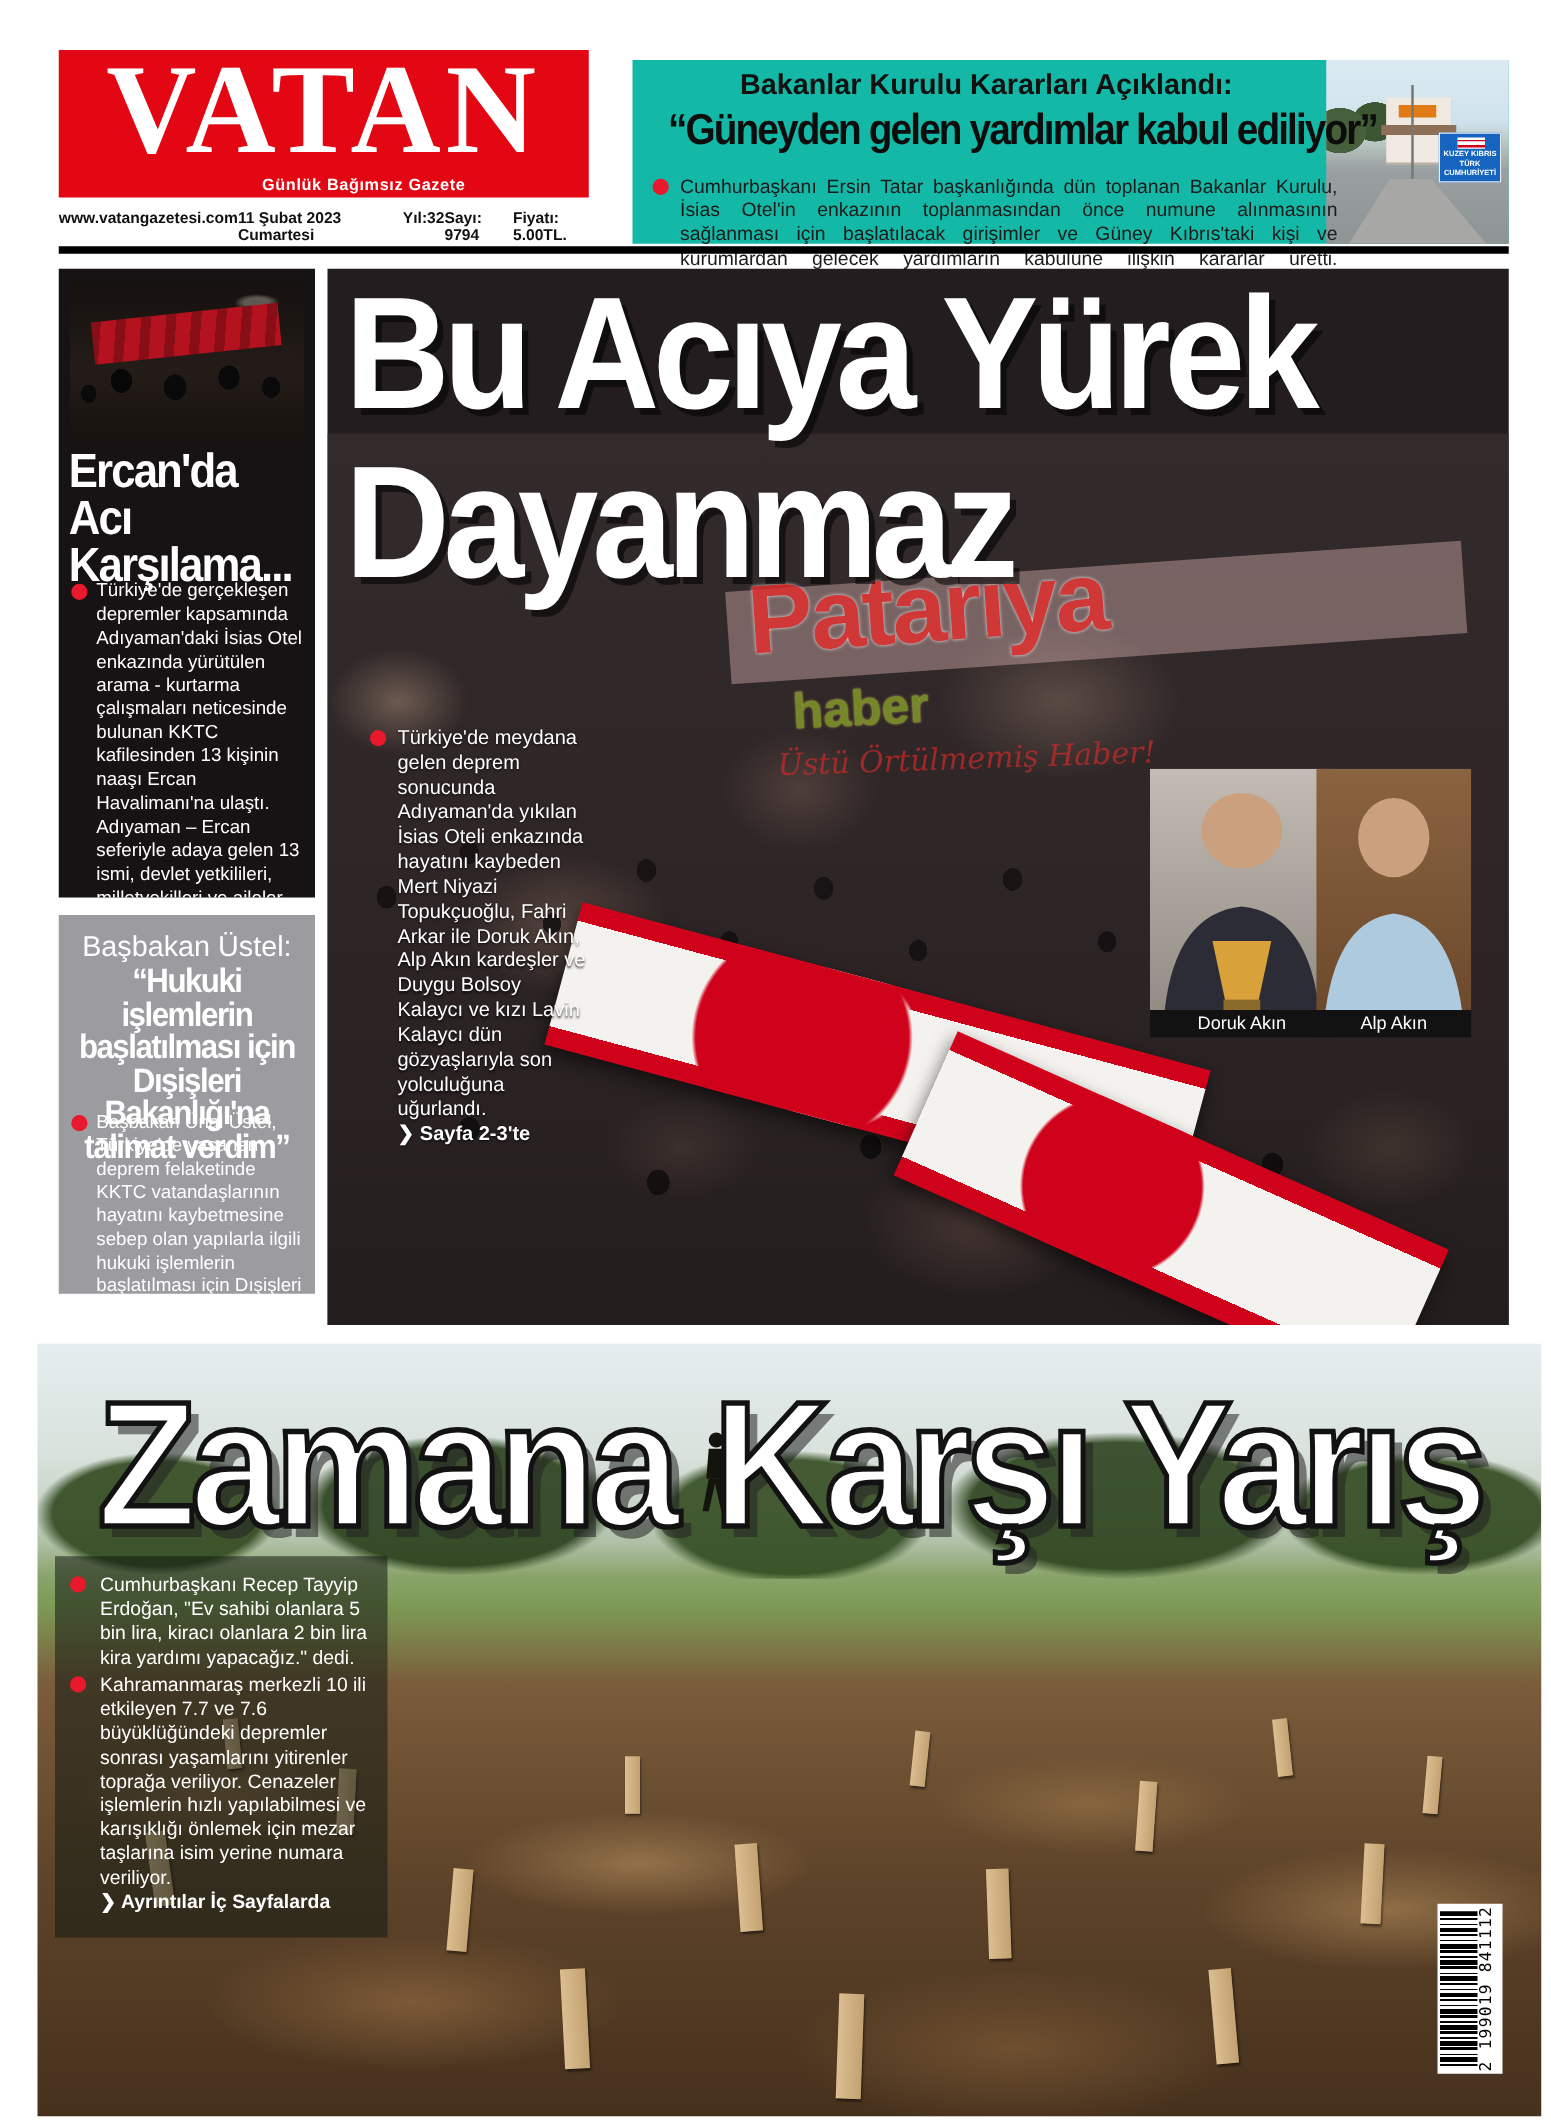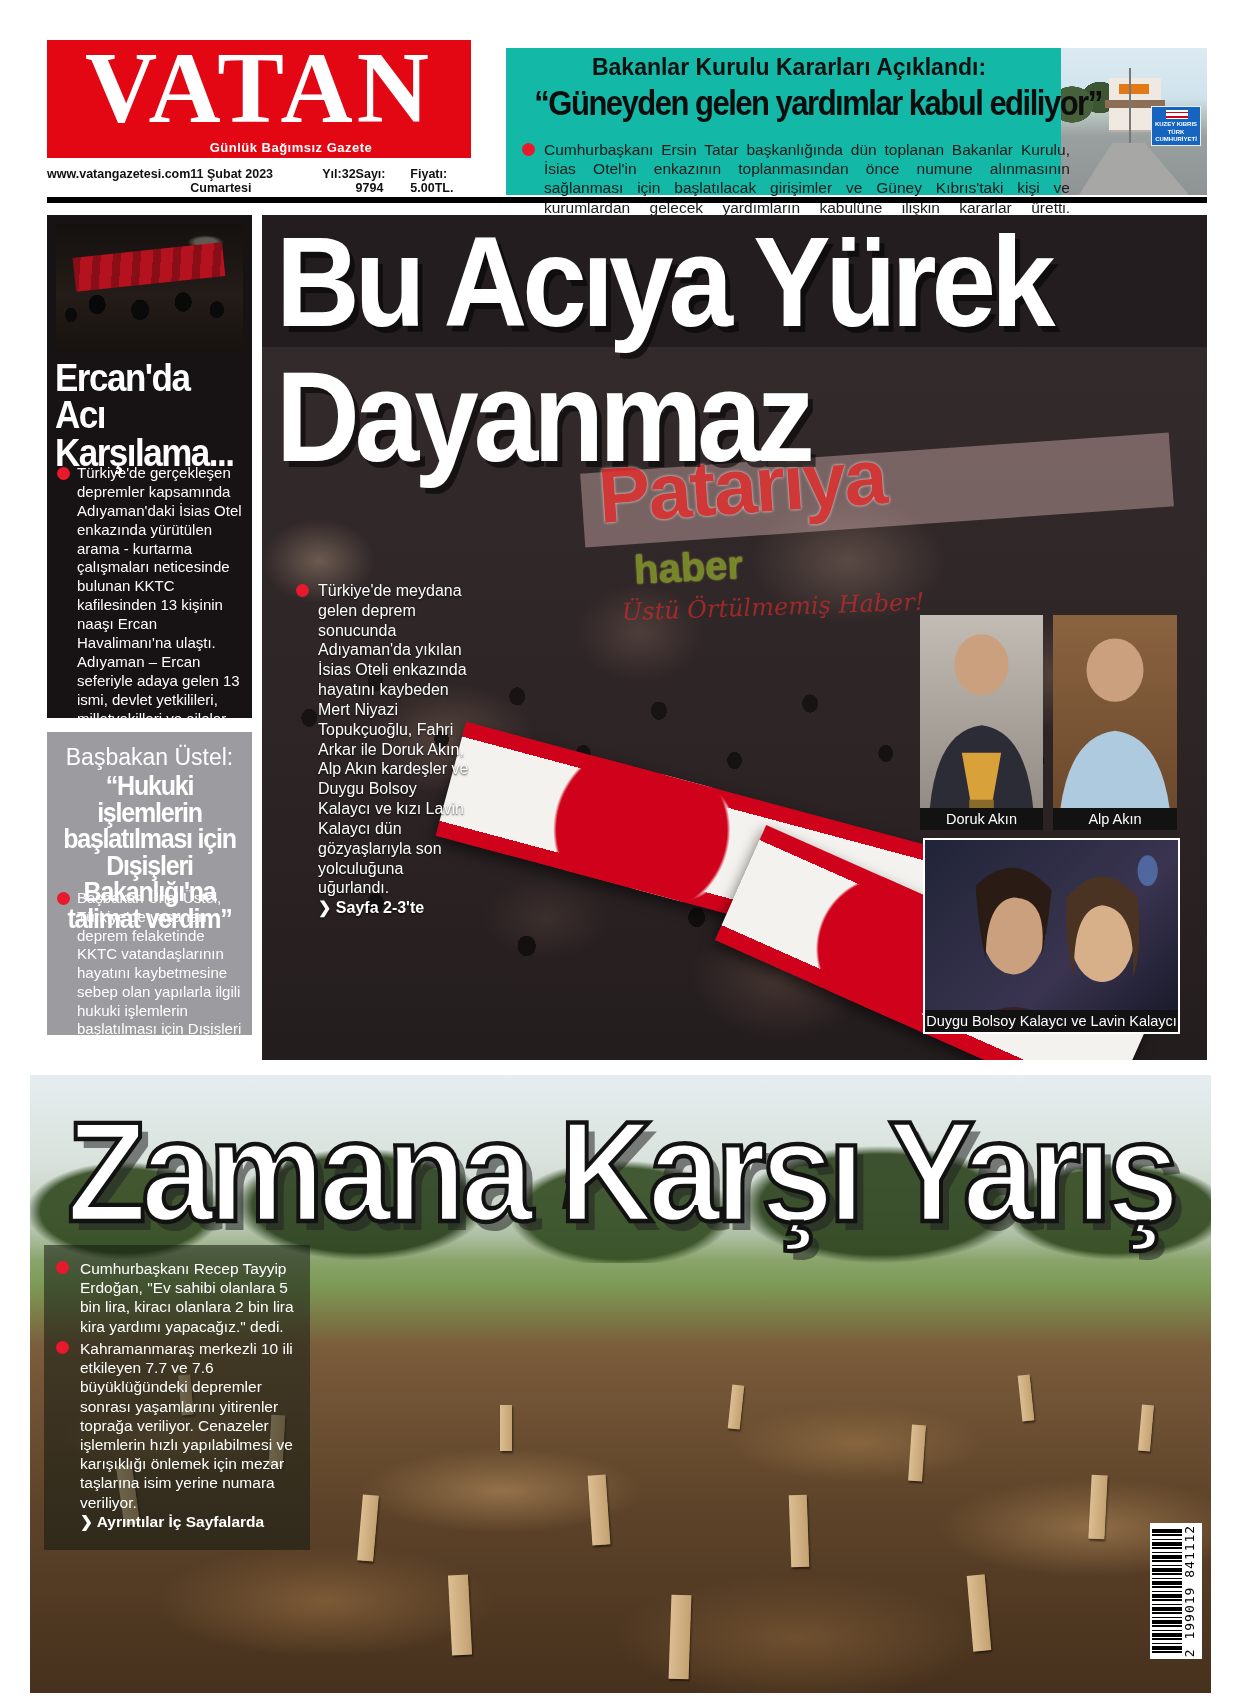--- a/index.html
+++ b/index.html
@@ -131,21 +131,21 @@
 
   .pcell{position:absolute;overflow:hidden;}
   .pphoto{position:absolute;left:0;top:0;right:0;}
   .pcap{position:absolute;left:0;right:0;bottom:0;background:#121212;color:#fff;text-align:center;
     font-size:14.5px;line-height:1.25;padding:2px 1px;}
   .sil{position:absolute;left:0;top:0;width:100%;height:100%;}
   .duygu{border:2px solid #fff;box-sizing:border-box;}
 
   
   .bottom{left:30px;top:1075px;width:1181px;height:618px;overflow:hidden;
-    background:linear-gradient(180deg,#e6edf0 0%,#d9e2dc 14%,#c6d2c4 22%,#aebfa4 26%,#8aa46b 30%,#7d9a55 34%,#7b5c3b 44%,#5d4329 70%,#46311d 100%);}
+    background:linear-gradient(180deg,#e6edf0 0%,#d9e2dc 14%,#c6d2c4 22%,#aebfa4 26%,#8aa46b 30%,#7d9a55 34%,#7b5c3b 44%,#5d4329 70%,#46311d 100%);padding-left:22px;}
   .treeline{position:absolute;left:0;top:58px;width:100%;height:130px;opacity:.9;
     background:
       radial-gradient(140px 70px at 8% 60%,#31491f 60%,transparent 70%),
       radial-gradient(180px 80px at 28% 55%,#2a401c 60%,transparent 70%),
       radial-gradient(160px 76px at 50% 62%,#334c22 60%,transparent 70%),
       radial-gradient(200px 84px at 72% 55%,#2c431d 60%,transparent 70%),
       radial-gradient(160px 70px at 92% 60%,#31491f 60%,transparent 70%);}
   .mounds{position:absolute;left:0;top:250px;width:100%;height:368px;
     background:
       radial-gradient(160px 50px at 12% 30%,#8a6a45 0%,transparent 70%),
@@ -254,53 +254,39 @@
       <div>Bu Acıya Yürek</div>
       <div>Dayanmaz</div>
     </div>
 
     <p class="main-body">
       <span class="bullet"></span>
       <span>Türkiye'de meydana gelen deprem sonucunda Adıyaman'da yıkılan İsias Oteli enkazında hayatını kaybeden Mert Niyazi Topukçuoğlu, Fahri Arkar ile Doruk Akın, Alp Akın kardeşler ve Duygu Bolsoy Kalaycı ve kızı Lavin Kalaycı dün gözyaşlarıyla son yolculuğuna uğurlandı.</span>
       <span class="pref">❯ Sayfa 2-3'te</span>
     </p>
 
-    <div class="pcell" style="left:658px;top:400px;width:123px;height:215px;">
+    <div class="pcell" style="left:658px;top:400px;width:123px;height:215px;padding-left:24px;">
       <div class="pphoto" style="height:193px;background:linear-gradient(180deg,#c2bcb4,#938c84);">
         <svg class="sil" viewBox="0 0 100 140" preserveAspectRatio="none">
           <circle cx="50" cy="36" r="22" fill="#caa07e"></circle>
             <path d="M8 140 Q14 84 50 80 Q86 84 92 140 Z" fill="#2c2c36"></path>
           <path d="M34 100 L66 100 L58 140 L42 140 Z" fill="#d9a13a"></path>
             <rect x="40" y="134" width="20" height="6" fill="#8a6a2a"></rect>
           </svg>
       </div>
       <div class="pcap">Doruk Akın</div>
     </div>
     <div class="pcell" style="left:791px;top:400px;width:124px;height:215px;">
       <div class="pphoto" style="height:193px;background:linear-gradient(180deg,#8a6340,#6d4a2c);">
         <svg class="sil" viewBox="0 0 100 140" preserveAspectRatio="none">
           <circle cx="50" cy="40" r="23" fill="#caa07e"></circle>
             <path d="M6 140 Q14 88 50 84 Q86 88 94 140 Z" fill="#aecade"></path>
           </svg>
       </div>
       <div class="pcap">Alp Akın</div>
-    </div>
-    <div class="pcell duygu" style="left:661px;top:623px;width:257px;height:196px;">
-      <div class="pphoto" style="height:192px;background:linear-gradient(135deg,#202438,#3a3450 60%,#151726);">
-        <svg class="sil" viewBox="0 0 200 100" preserveAspectRatio="none">
-          <circle cx="70" cy="44" r="26" fill="#caa07e"></circle>
-            <path d="M40 24 Q70 4 100 26 Q96 52 92 60 Q98 30 70 30 Q48 32 48 62 Q42 46 40 24Z" fill="#2a1c14"></path>
-          <circle cx="140" cy="48" r="26" fill="#d7b08a"></circle>
-            <path d="M112 30 Q140 8 168 30 Q172 60 164 72 Q168 36 140 34 Q116 36 118 72 Q110 52 112 30Z" fill="#4a3322"></path>
-          <path d="M30 100 Q70 74 110 100 Z" fill="#33202a"></path>
-            <path d="M104 100 Q140 78 176 100 Z" fill="#202433"></path>
-          <circle cx="176" cy="16" r="8" fill="#5a7ec0" opacity=".7"></circle>
-          </svg>
-      </div>
-      <div class="pcap">Duygu Bolsoy Kalaycı ve Lavin Kalaycı</div>
     </div>
   </div>
 
   <div class="abs bottom">
     <div class="treeline"></div>
     <div class="mounds"></div>
 
     <div class="marker" style="left:150px;top:300px;width:12px;height:40px;transform:rotate(-5deg);"></div>
     <div class="marker" style="left:240px;top:340px;width:14px;height:52px;transform:rotate(3deg);"></div>
     <div class="marker" style="left:90px;top:390px;width:16px;height:60px;transform:rotate(-8deg);"></div>

